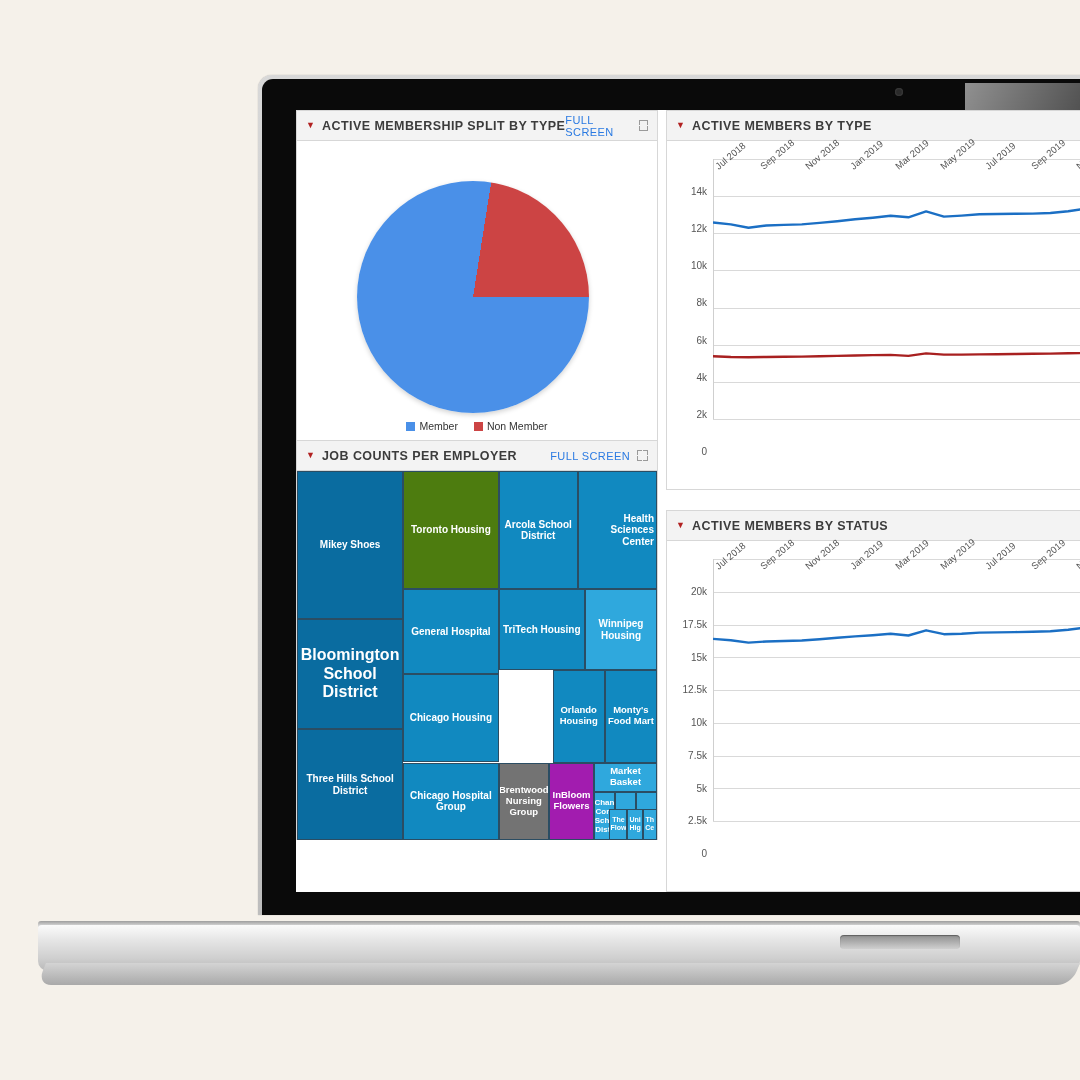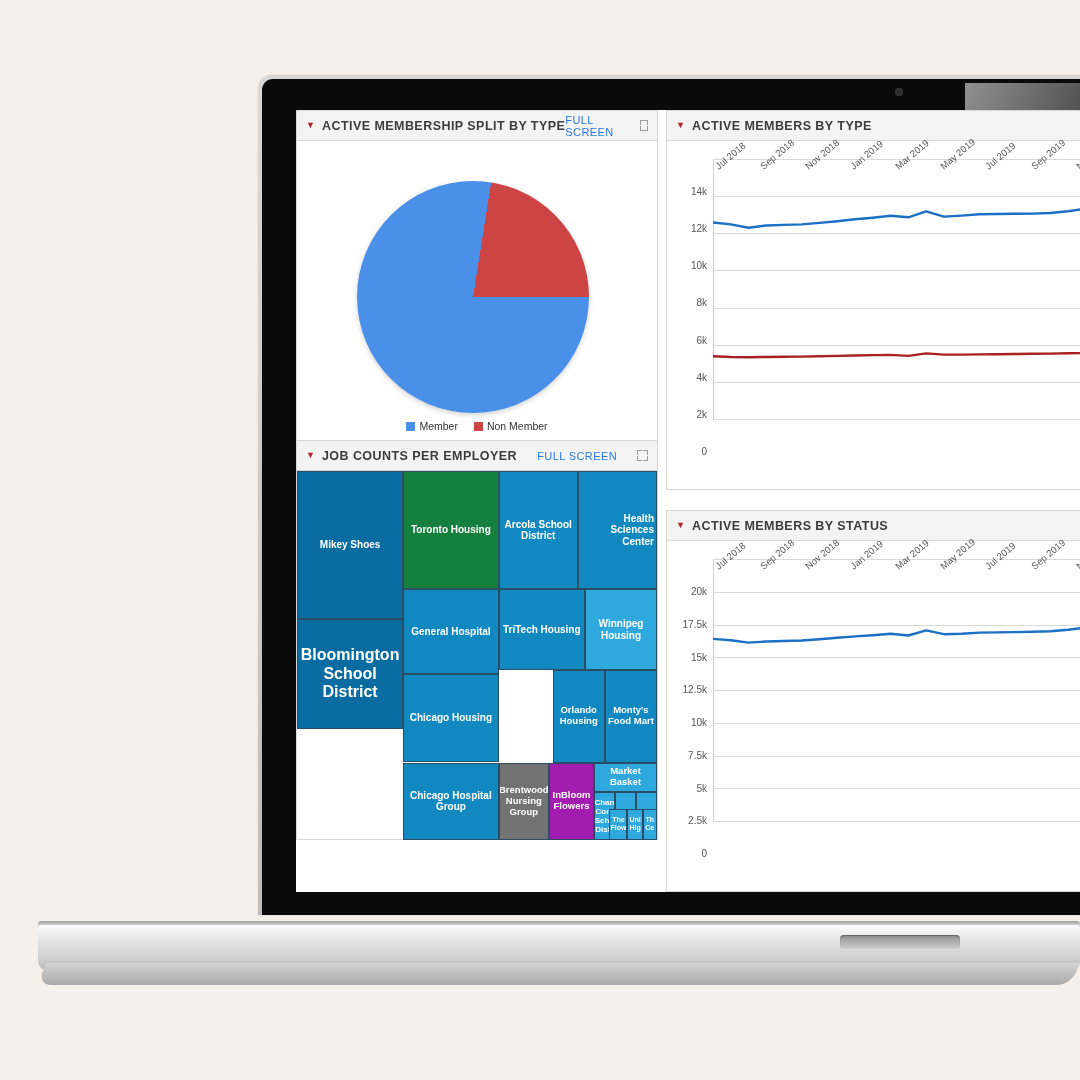--- a/index.html
+++ b/index.html
@@ -59,21 +59,21 @@
   .panel{position:absolute;background:#fff;border:1px solid #d7d7d7;box-sizing:border-box;}
   .panel-head{
     height:30px;background:#f3f3f3;border-bottom:1px solid #d7d7d7;
     display:flex;align-items:center;padding:0 9px;box-sizing:border-box;
   }
   .caret{color:#b22222;font-size:9px;margin-right:7px;line-height:1;}
   .panel-title{
     font-size:12.5px;font-weight:bold;color:#3c3c3c;letter-spacing:.45px;
     text-transform:uppercase;white-space:nowrap;
   }
-  .head-right{margin-left:auto;display:flex;align-items:center;gap:20px;}
+  .head-right{margin-left:auto;display:flex;align-items:center;gap:7px;}
   .fullscreen-label{font-size:11px;color:#2a7ae2;letter-spacing:.4px;font-weight:normal;}
   .fs-icon{width:11px;height:11px;position:relative;opacity:.65;}
   .fs-icon i{position:absolute;width:4px;height:4px;border:1.4px solid #6b6b6b;}
   .fs-icon i:nth-child(1){left:0;top:0;border-right:0;border-bottom:0;}
   .fs-icon i:nth-child(2){right:0;top:0;border-left:0;border-bottom:0;}
   .fs-icon i:nth-child(3){left:0;bottom:0;border-right:0;border-top:0;}
   .fs-icon i:nth-child(4){right:0;bottom:0;border-left:0;border-top:0;}
 
   
   #panel-pie{left:0px;top:0px;width:362px;height:332px;}
@@ -160,21 +160,21 @@
               <i></i>
               <i></i>
               <i></i>
             </span>
         </span>
       </header>
       <div class="tree-body" id="treemap-body">
           <div class="tm" style="left: 0%; top: 0%; width: 29.5%; height: 40%; background: rgb(10, 108, 160); font-size: 10px;">
             <span>Mikey Shoes</span>
           </div>
-          <div class="tm" style="left: 29.5%; top: 0%; width: 26.5%; height: 32%; background: #15803d; font-size: 10px;">
+          <div class="tm" style="left: 29.5%; top: 0%; width: 26.5%; height: 32%; background: #4d7c0f; font-size: 10px;">
             <span>Toronto Housing</span>
           </div>
           <div class="tm" style="left: 56%; top: 0%; width: 22%; height: 32%; background: rgb(17, 137, 192); font-size: 10px;">
             <span>Arcola School District</span>
           </div>
           <div class="tm" style="left: 78%; top: 0%; width: 22%; height: 32%; background: rgb(17, 137, 192); font-size: 10px; text-align: right;">
             <span>Health Sciences Center</span>
           </div>
           <div class="tm" style="left: 0%; top: 40%; width: 29.5%; height: 30%; background: rgb(10, 108, 160); font-size: 16px;">
             <span>Bloomington School District</span>
@@ -189,20 +189,23 @@
             <span>Winnipeg Housing</span>
           </div>
           <div class="tm" style="left: 29.5%; top: 55%; width: 26.5%; height: 24%; background: rgb(17, 137, 192); font-size: 10px;">
             <span>Chicago Housing</span>
           </div>
           <div class="tm" style="left: 71%; top: 54%; width: 14.5%; height: 25%; background: rgb(17, 137, 192); font-size: 9.5px;">
             <span>Orlando Housing</span>
           </div>
           <div class="tm" style="left: 85.5%; top: 54%; width: 14.5%; height: 25%; background: rgb(17, 137, 192); font-size: 9.5px;">
             <span>Monty's Food Mart</span>
+          </div>
+          <div class="tm" style="left: 0%; top: 70%; width: 29.5%; height: 30%; background: rgb(10, 108, 160); font-size: 10px;">
+            <span>Three Hills School District</span>
           </div>
           <div class="tm" style="left: 29.5%; top: 79%; width: 26.5%; height: 21%; background: rgb(17, 137, 192); font-size: 10px;">
             <span>Chicago Hospital Group</span>
           </div>
           <div class="tm" style="left: 56%; top: 79%; width: 14%; height: 21%; background: #737373; font-size: 9.5px;">
             <span>Brentwood Nursing Group</span>
           </div>
           <div class="tm" style="left: 70%; top: 79%; width: 12.5%; height: 21%; background: #a21caf; font-size: 9.5px;">
             <span>InBloom Flowers</span>
           </div>

